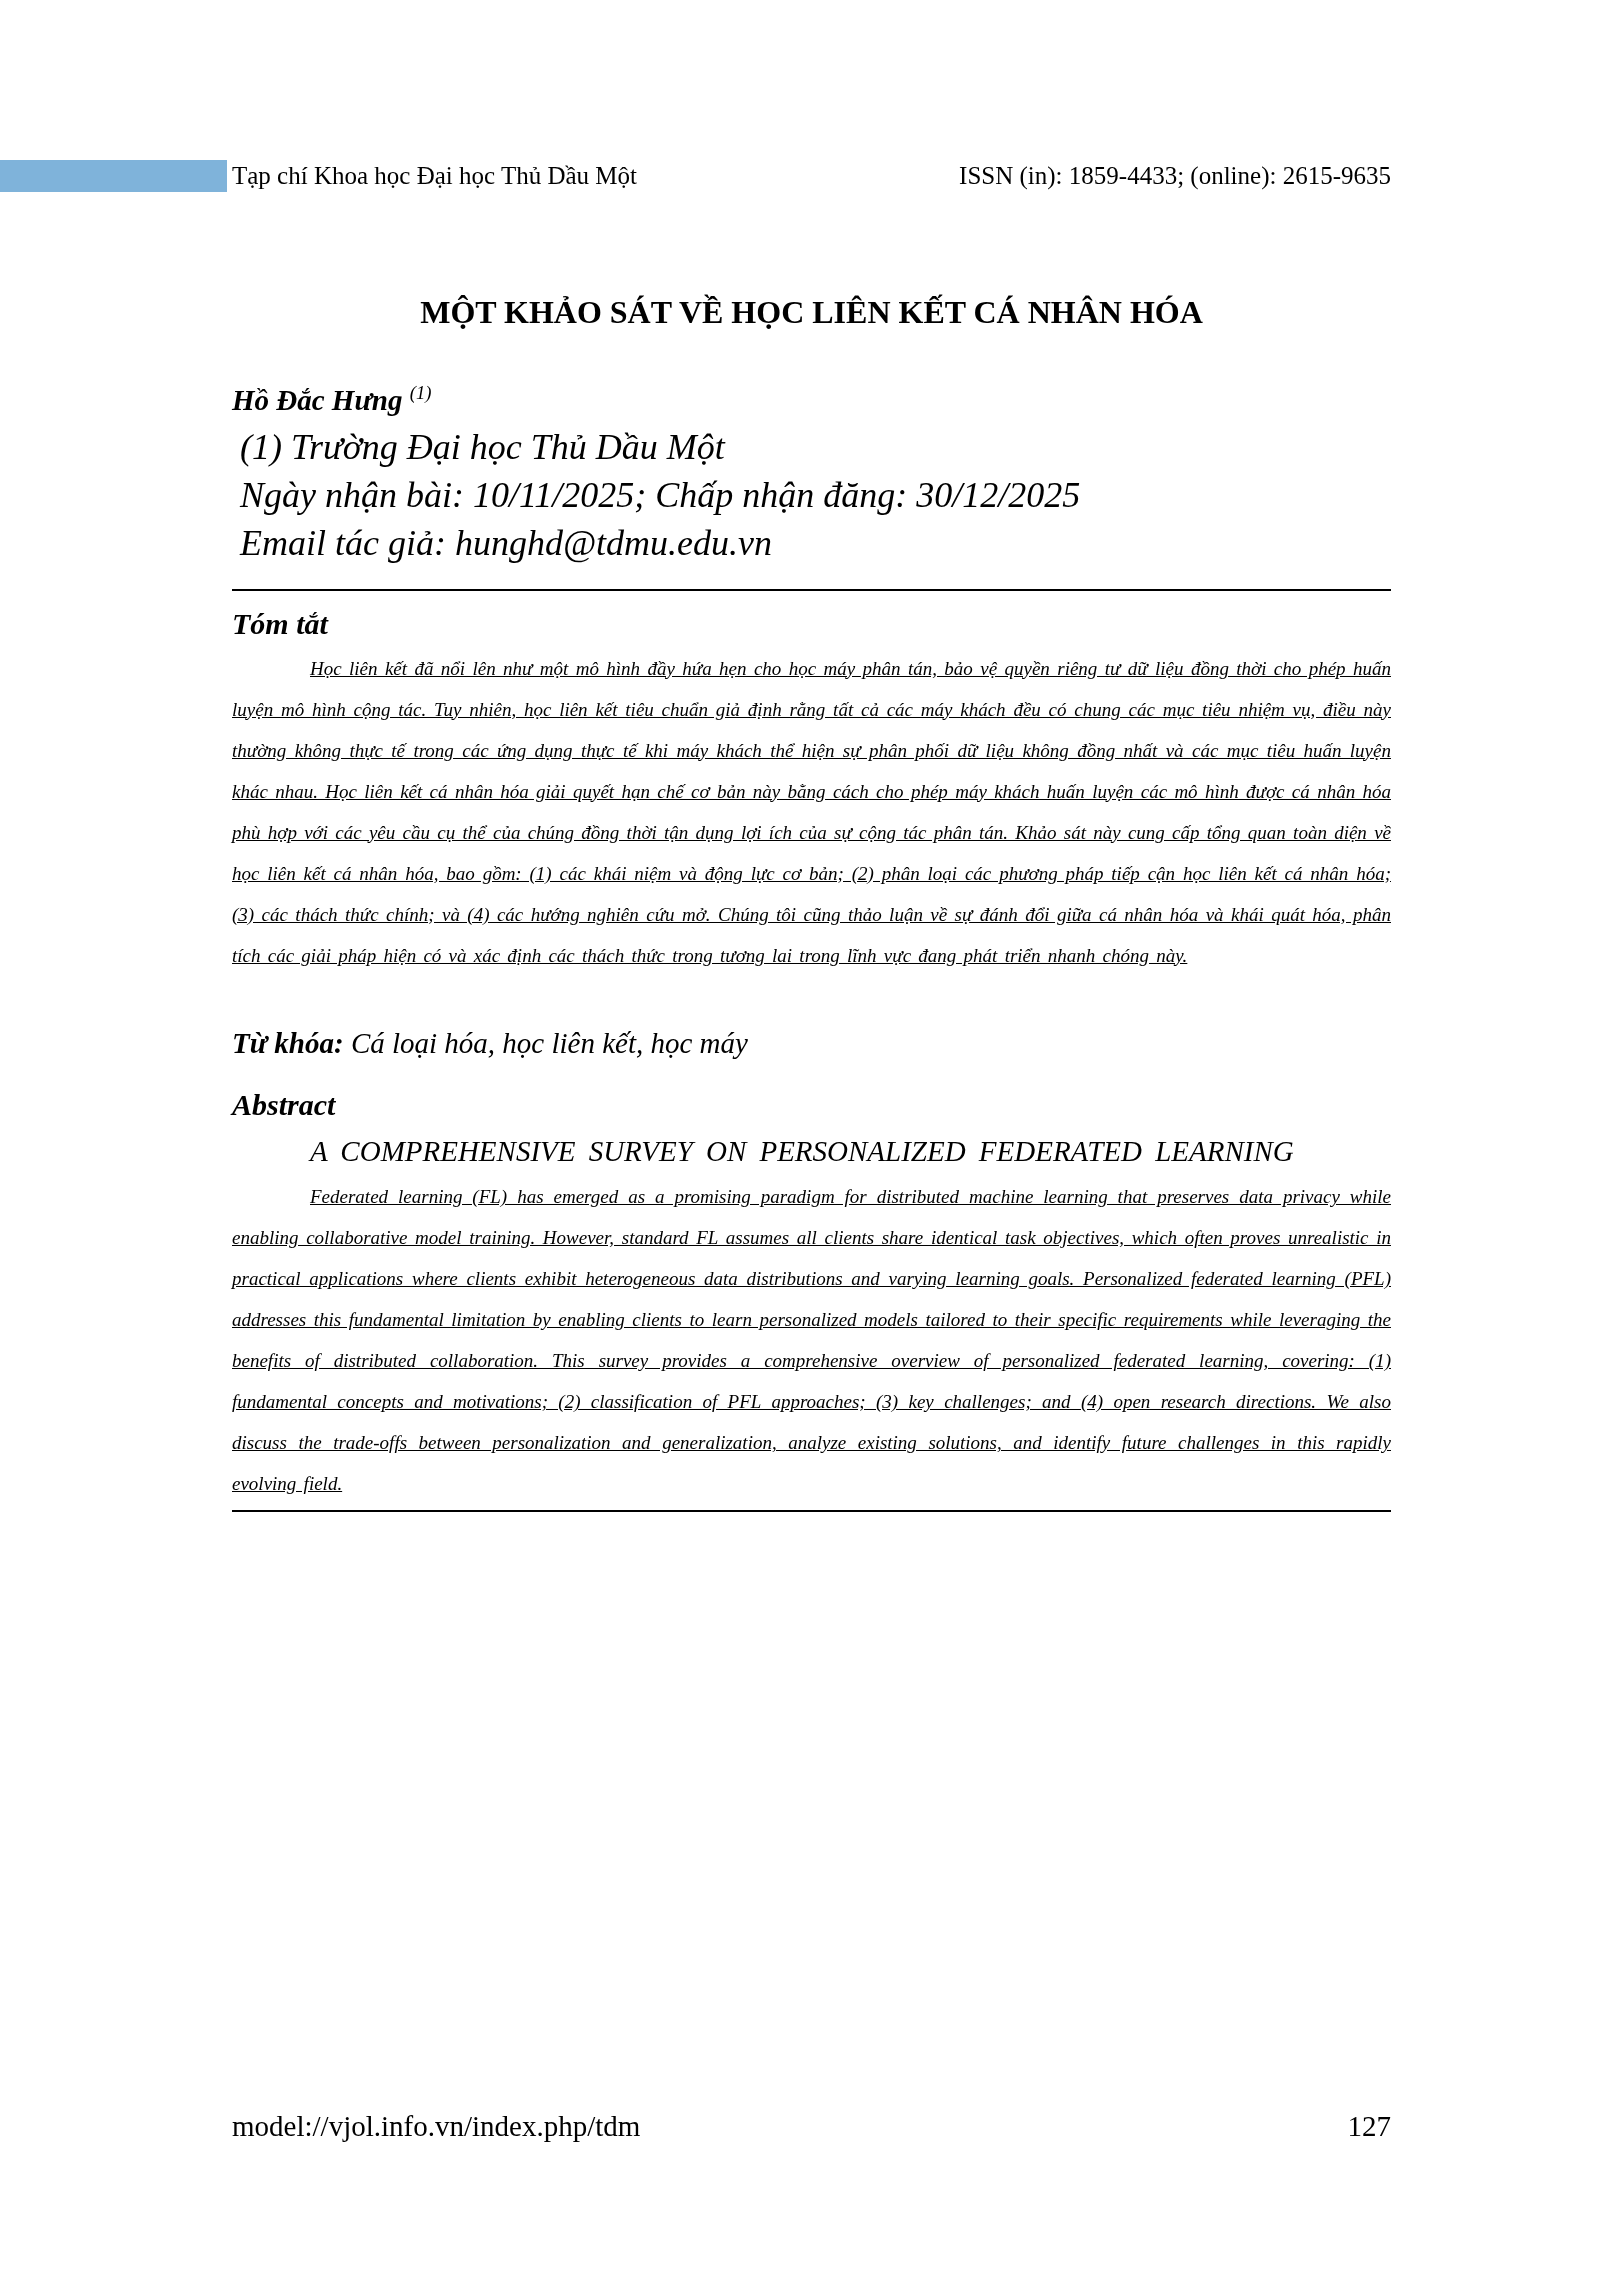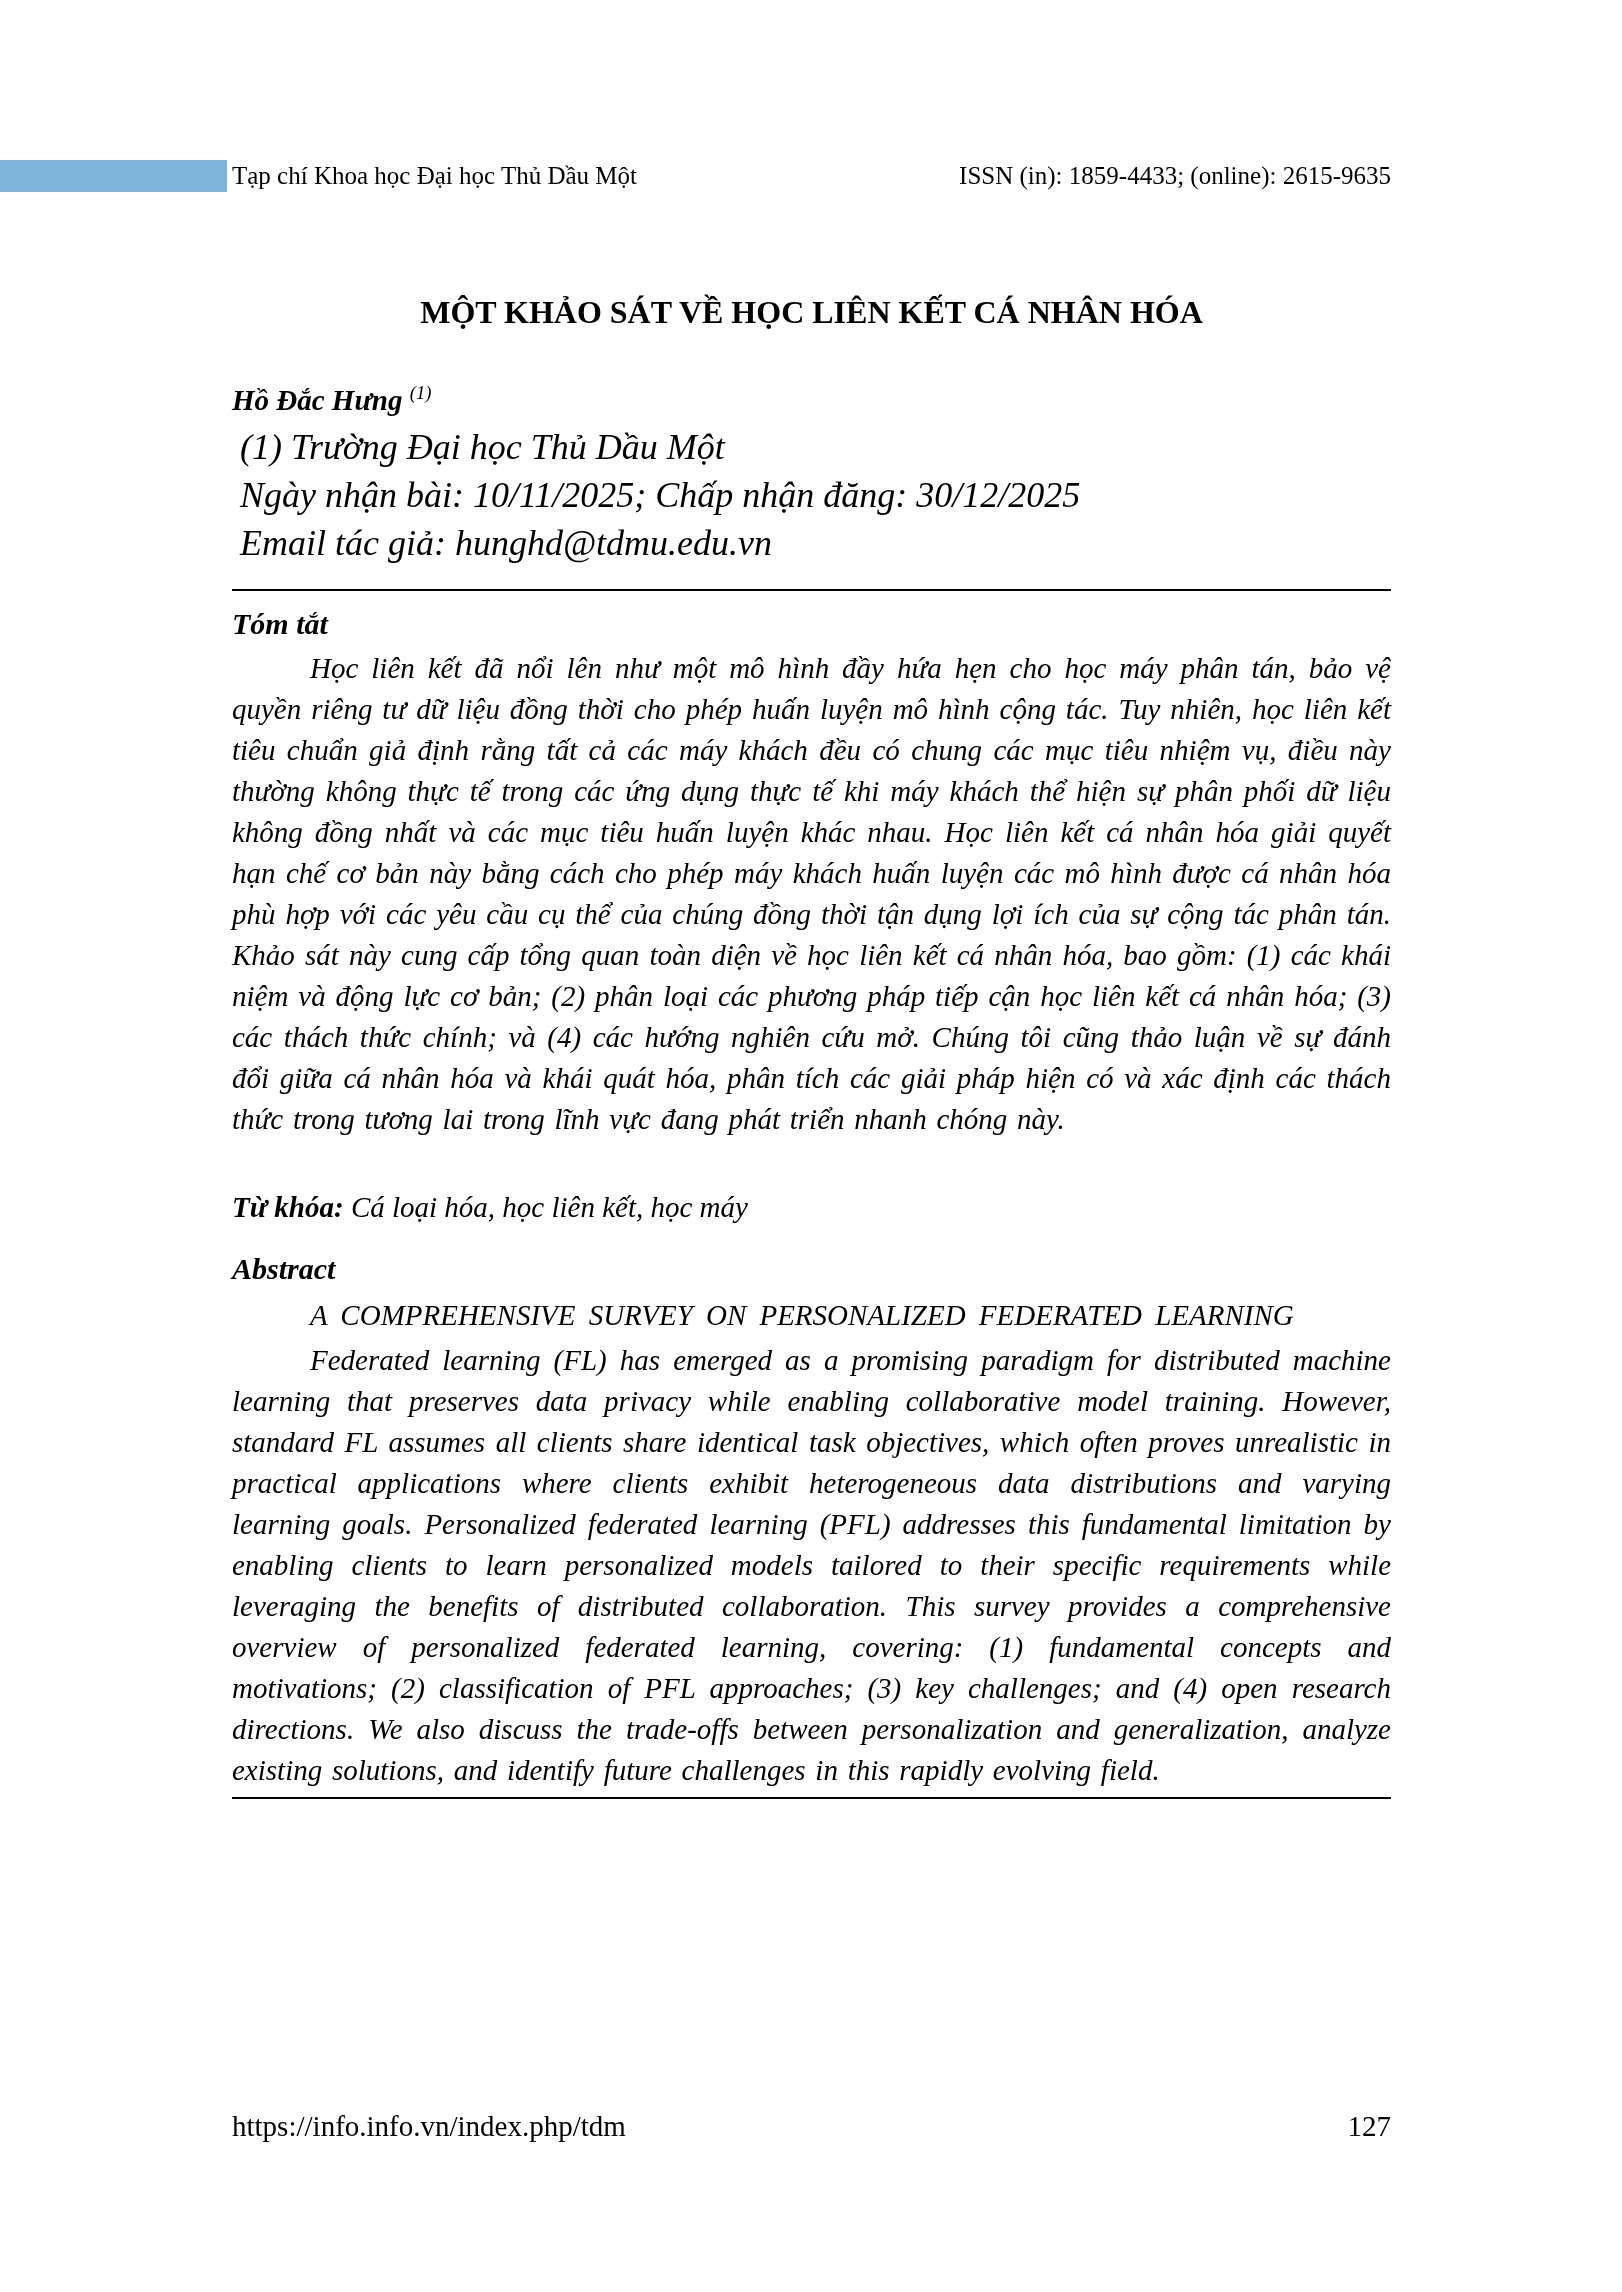--- a/index.html
+++ b/index.html
@@ -43,23 +43,24 @@
   .meta-first { margin-top: 7.8px; }
   .rule {
     border: none; border-top: 2.9px solid #000;
     margin: 25.5px 0 0 0; width: 100%;
   }
   .section-heading {
     margin: 11.8px 0 0 0; font-size: 30px; font-weight: bold;
     font-style: italic; line-height: 41px;
   }
   .body-para {
-    margin: 3.9px 0 0 0; font-size: 29px; font-style: italic;
+    margin: 3.9px 0 0 0; font-size: 19px; font-style: italic;
     line-height: 41px; text-align: justify; text-indent: 78px;
     word-spacing: 2.5px;
+    text-decoration: underline;
   }
   .keywords {
     margin: 47px 0 0 0; font-size: 29px; font-style: italic; line-height: 41px;
   }
   .keywords .kw-label { font-weight: bold; }
   .abstract-heading { margin-top: 20px; }
   .subtitle {
     margin: 3.9px 0 0 78px; font-size: 29px; font-style: italic;
     line-height: 44px; text-align: justify; word-spacing: 5.9px;
   }
@@ -113,18 +114,18 @@
 
     <p class="subtitle">A COMPREHENSIVE SURVEY ON PERSONALIZED FEDERATED LEARNING</p>
 
     <p class="body-para">Federated learning (FL) has emerged as a promising paradigm for distributed machine learning that preserves data privacy while enabling collaborative model training. However, standard FL assumes all clients share identical task objectives, which often proves unrealistic in practical applications where clients exhibit heterogeneous data distributions and varying learning goals. Personalized federated learning (PFL) addresses this fundamental limitation by enabling clients to learn personalized models tailored to their specific requirements while leveraging the benefits of distributed collaboration. This survey provides a comprehensive overview of personalized federated learning, covering: (1) fundamental concepts and motivations; (2) classification of PFL approaches; (3) key challenges; and (4) open research directions. We also discuss the trade-offs between personalization and generalization, analyze existing solutions, and identify future challenges in this rapidly evolving field.</p>
 
     <hr class="rule rule-bottom">
 
   </div>
 
   <div class="footer">
-    <a class="footer-url" href="#">https://info.info.vn/index.php/tdm</a>
+    <a class="footer-url" href="#">model://vjol.info.vn/index.php/tdm</a>
     <span>127</span>
   </div>
 
 </div>
 
 
 </body></html>

